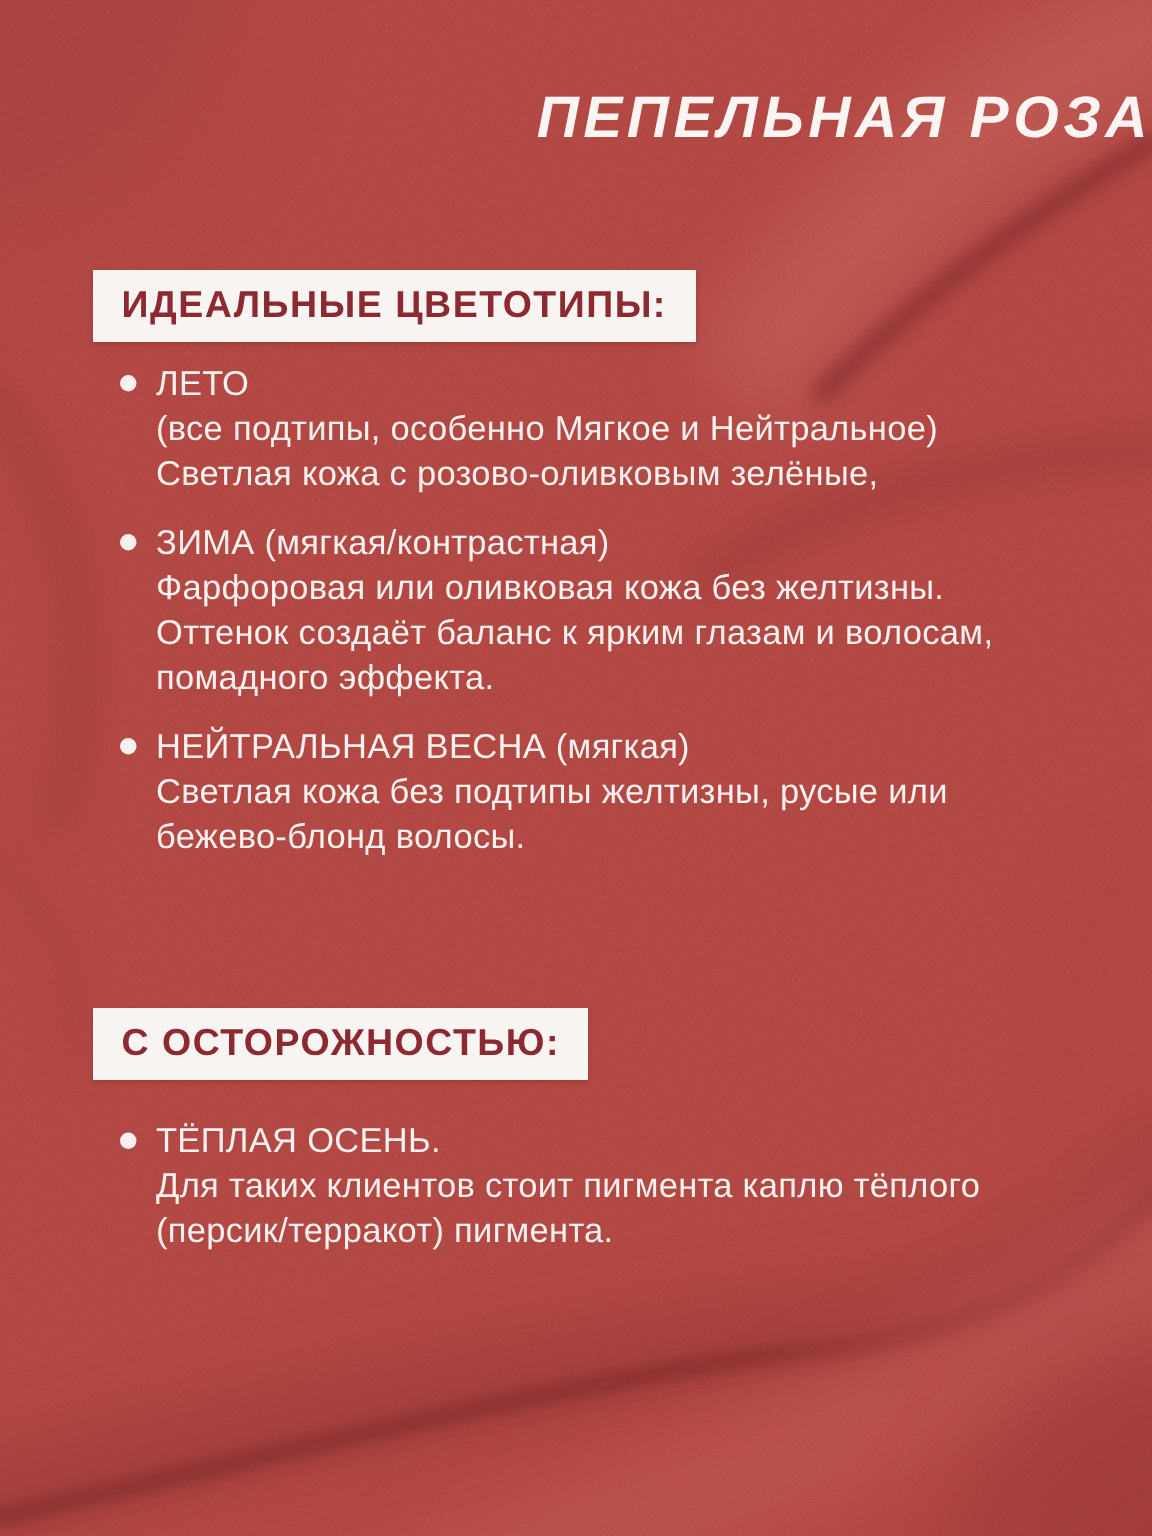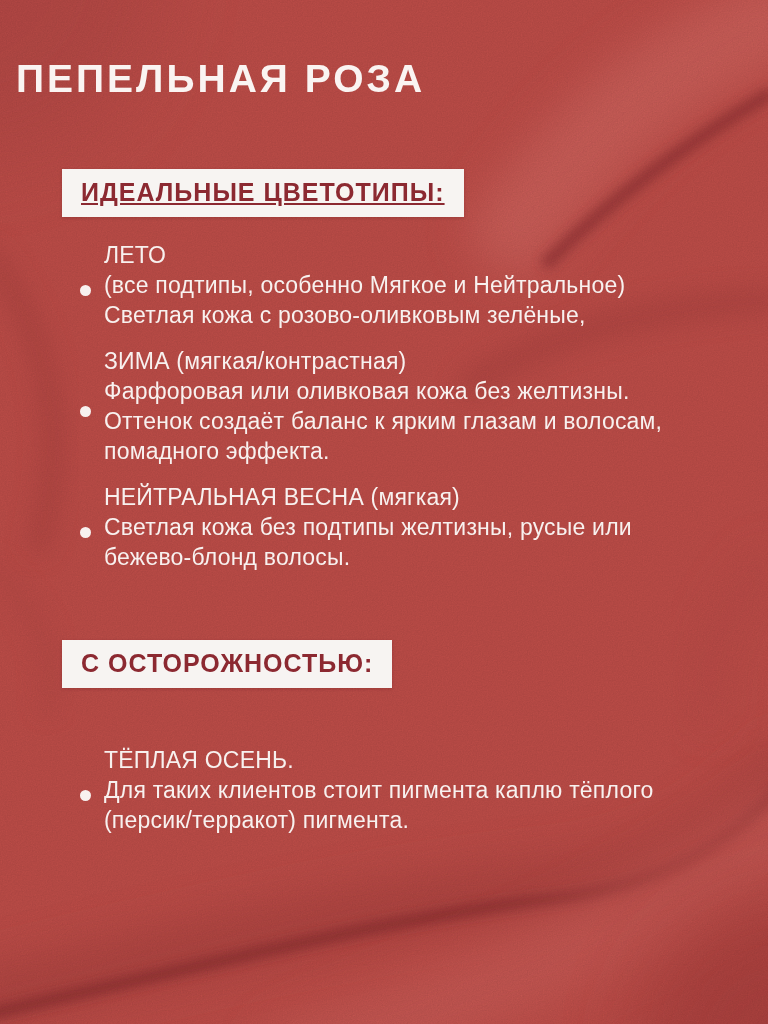--- a/index.html
+++ b/index.html
@@ -25,53 +25,54 @@
   .content {
     position: absolute;
     inset: 0;
     z-index: 1;
   }
   .title {
     position: absolute;
     top: 57px;
     left: 16px;
     right: 0;
-    text-align: left;
+    text-align: right;
     font-size: 39px;
     font-weight: 700;
     letter-spacing: 3px;
     color: #faf4f2;
+    font-style: italic;
   }
   .label-box {
     position: absolute;
     left: 62px;
     display: inline-block;
     background: #f7f4f2;
     color: #8c2931;
     font-size: 25px;
     font-weight: 700;
     letter-spacing: 1px;
     padding: 9px 19px 10px 19px;
     box-shadow: 0 1px 3px rgba(90,20,22,0.25);
     white-space: nowrap;
   }
-  .label-box.first { top: 169px; text-decoration: underline; }
-  .label-box.second { top: 640px; }
+  .label-box.first { top: 180px; }
+  .label-box.second { top: 672px; }
   .list {
     position: absolute;
     left: 80px;
     right: 36px;
     list-style: none;
     color: #f8f1ef;
   }
   .list.first { top: 240px; }
   .list.second { top: 745px; }
   .item {
     display: flex;
-    align-items: center;
+    align-items: flex-start;
     margin-bottom: 16px;
   }
   .bullet {
     flex: 0 0 auto;
     width: 11px;
     height: 11px;
     border-radius: 50%;
     background: #f8f1ef;
     margin: 10px 13px 0 0;
   }

